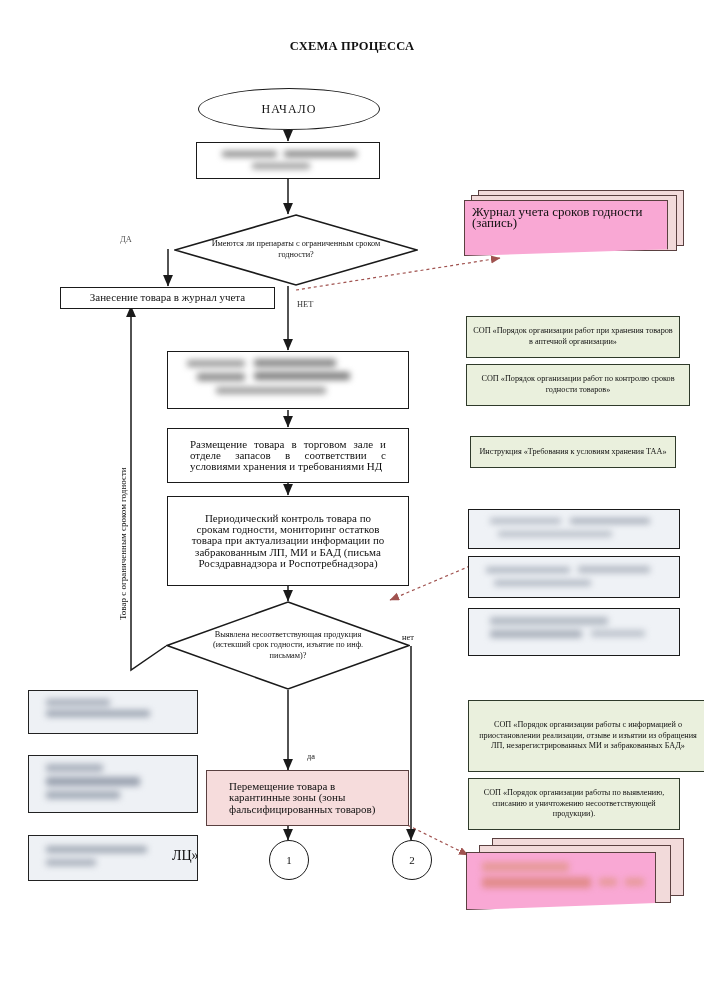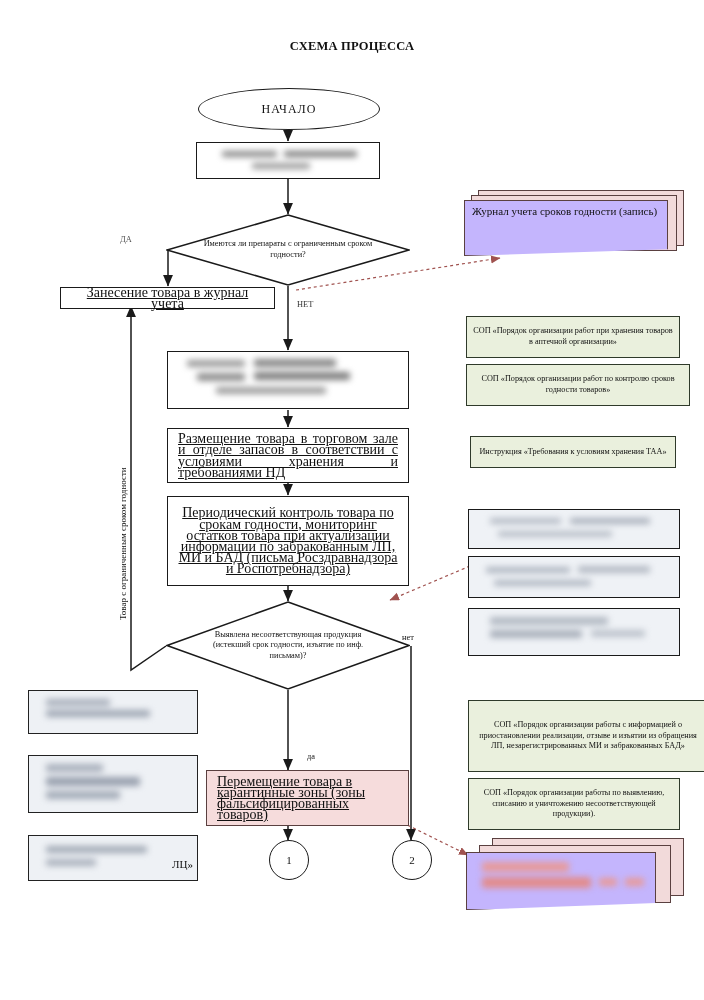--- a/index.html
+++ b/index.html
@@ -6,56 +6,56 @@
   body{width:704px;height:1000px;position:relative;overflow:hidden;
        font-family:"Liberation Serif","DejaVu Serif",serif;color:#111;}
   .sheet{position:absolute;inset:0;background:#fff;}
 
   .title{position:absolute;left:0;right:0;top:38px;text-align:center;
          font-weight:bold;font-size:12.5px;line-height:17px;letter-spacing:.2px;}
   .title div{white-space:nowrap;}
 
   .node{position:absolute;box-sizing:border-box;display:flex;align-items:center;
         justify-content:center;text-align:center;}
-  .proc{border:1.6px solid #1a1a1a;background:#fff;font-size:14px;line-height:11.2px;
-        padding:4px 10px;text-decoration:underline;}
+  .proc{border:1.6px solid #1a1a1a;background:#fff;font-size:11px;line-height:11.2px;
+        padding:4px 22px;}
   .proc.just{text-align:justify;text-align-last:left;}
   .pink{background:#f6dcdc;border:1.3px solid #5a4040;}
   .green{background:#eaf0dd;border:1.4px solid #2f3a2a;font-size:8.2px;line-height:10.6px;
          padding:1px 6px;}
 
   .oval{position:absolute;border:1.5px solid #1a1a1a;border-radius:50%;background:#fff;
         display:flex;align-items:center;justify-content:center;font-size:12px;letter-spacing:1px;}
   .circ{position:absolute;border:1.6px solid #1a1a1a;border-radius:50%;background:#fff;
         display:flex;align-items:center;justify-content:center;font-size:11px;}
 
   .diamond{position:absolute;}
   .diamond svg{position:absolute;inset:0;}
   .diamond .dtxt{position:absolute;inset:0;display:flex;align-items:center;
         justify-content:center;text-align:center;font-size:8.3px;line-height:10.6px;
         padding:0 34px;box-sizing:border-box;}
 
   .lbl{position:absolute;font-size:8.4px;}
-  .lbl.small{font-size:11px;margin-top:10px;}
+  .lbl.small{font-size:14px;}
 
   .vlabel{position:absolute;font-size:9px;white-space:nowrap;
           transform-origin:0 0;transform:rotate(-90deg);}
 
   
   .blur{position:absolute;box-sizing:border-box;overflow:hidden;}
   .blur .inner{position:absolute;inset:0;filter:blur(3.1px);}
   .blur .bar{position:absolute;border-radius:2px;}
   .redact{border:1.6px solid #1a1a1a;background:#fff;}
   .bluebox{background:#eff2f6;border:1.6px solid #1a1a1a;}
   .bluebox2{background:#eef1f5;border:1.5px solid #222;}
 
   .stack{position:absolute;}
   .stack .sh{position:absolute;background:#f2dada;border:1.2px solid #5a4040;}
-  .stack .fr{position:absolute;background:#c4b5fd;border:1.3px solid #5a4040;
-             font-size:11px;line-height:11px;padding:5px 7px;box-sizing:border-box;
+  .stack .fr{position:absolute;background:#f9a8d4;border:1.3px solid #5a4040;
+             font-size:13px;line-height:11px;padding:5px 7px;box-sizing:border-box;
              clip-path:polygon(0 0,100% 0,100% 88%,0 100%);}
   .stack.blurred .fr{overflow:hidden;}
 
   svg.wires{position:absolute;inset:0;width:704px;height:1000px;pointer-events:none;}
 </style>
 </head>
 <body>
 
 <div class="sheet">
 
@@ -107,21 +107,21 @@
   <div class="oval" style="left:198px;top:88px;width:180px;height:40px;">НАЧАЛО</div>
 
   <div class="blur redact" style="left:196px;top:142px;width:184px;height:37px;">
     <div class="inner">
       <div class="bar" style="left:14%;top:24%;width:30%;height:16%;background:#8a8a8a;"></div>
       <div class="bar" style="left:48%;top:22%;width:40%;height:18%;background:#7d7d7d;"></div>
       <div class="bar" style="left:30%;top:58%;width:32%;height:15%;background:#9a9a9a;"></div>
     </div>
   </div>
 
-  <div class="diamond" style="left:166px;top:214px;width:244px;height:72px;">
+  <div class="diamond" style="left:174px;top:214px;width:244px;height:72px;">
     <svg viewBox="0 0 244 72" preserveAspectRatio="none" width="244" height="72">
       <polygon points="122,1 243,36 122,71 1,36" fill="#fff" stroke="#1a1a1a" stroke-width="1.6"></polygon>
     </svg>
     <div class="dtxt">Имеются ли препараты с ограниченным сроком годности?</div>
   </div>
   <div class="lbl" style="left:120px;top:235px;color:#555;">ДА</div>
   <div class="lbl" style="left:297px;top:300px;color:#333;">НЕТ</div>
 
   <div class="node proc" style="left:60px;top:287px;width:215px;height:22px;">Занесение товара в журнал учета</div>
 

